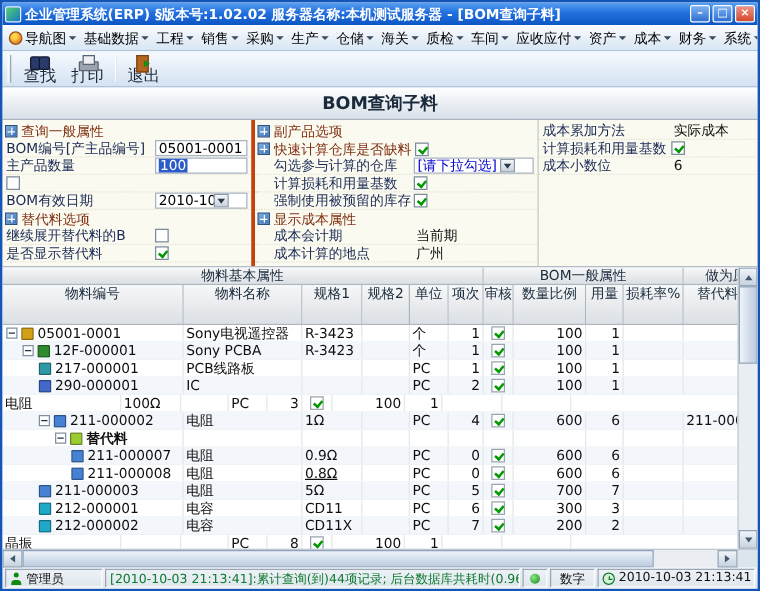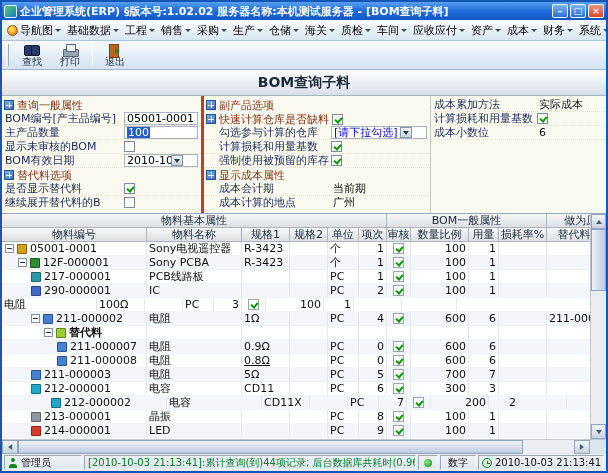--- a/index.html
+++ b/index.html
@@ -18,21 +18,21 @@
   
   .menubar { height:21px; flex:none; background:linear-gradient(180deg,#FAFCFE,#D8E6F4); border-bottom:1px solid #AFC4DA; display:flex; align-items:center; padding:0 2px; overflow:hidden; }
   .menu-item { display:flex; align-items:center; padding:2px 3px; white-space:nowrap; cursor:default; }
   .menu-arrow { width:0; height:0; border-left:3px solid transparent; border-right:3px solid transparent; border-top:3px solid #3A4A5A; margin-left:2px; }
   .nav-icon { width:11px; height:11px; border-radius:50%; background:radial-gradient(circle at 40% 35%,#FFD24A 25%,#E07820 75%); border:1px solid #9A5210; margin-right:2px; }
 
   
   .toolbar { height:29px; flex:none; background:linear-gradient(180deg,#F6FAFE,#D4E2F2); border-bottom:1px solid #9EB6CE; display:flex; align-items:center; padding:0 3px; }
   .grip { width:3px; height:22px; border-left:1px solid #FFF; border-right:1px solid #98A8B8; margin:0 4px 0 1px; }
   .tool-btn { display:flex; flex-direction:column; align-items:center; justify-content:center; width:38px; height:27px; border:1px solid transparent; border-radius:2px; }
-  .tb-label { font-size:10px; line-height:11px; color:#1A2A3A; white-space:nowrap; }
+  .tb-label { font-size:13px; line-height:11px; color:#1A2A3A; white-space:nowrap; }
   .tb-icon { width:16px; height:12px; position:relative; }
   .tb-icon.find::before,.tb-icon.find::after { content:""; position:absolute; top:1px; width:7px; height:9px; background:#2A3A6A; border:1px solid #101830; border-radius:2px; }
   .tb-icon.find::before { left:0; } .tb-icon.find::after { right:0; }
   .tb-icon.print::before { content:""; position:absolute; left:1px; top:5px; width:14px; height:6px; background:#9AA4B0; border:1px solid #5A6470; border-radius:1px; }
   .tb-icon.print::after { content:""; position:absolute; left:4px; top:0; width:8px; height:6px; background:#ECF0F4; border:1px solid #5A6470; }
   .tb-icon.exit::before { content:""; position:absolute; left:2px; top:0; width:8px; height:12px; background:#B5651D; border:1px solid #7A4010; }
   .tb-icon.exit::after { content:""; position:absolute; right:0; top:4px; width:0; height:0; border:3px solid transparent; border-left:5px solid #1B8A1B; }
   .tool-sep { width:1px; height:22px; background:#98A8B8; border-right:1px solid #FFF; margin:0 3px; }
 
   
@@ -66,21 +66,21 @@
   .checkbox { width:11px; height:11px; border:1px solid #7A8A98; background:#fff; display:inline-block; position:relative; }
   .checkbox.checked::after { content:""; position:absolute; left:2px; top:2px; width:5px; height:3px; border-left:2px solid #009900; border-bottom:2px solid #009900; transform:rotate(-50deg); }
 
   
   .table-wrap { flex:1; display:flex; overflow:hidden; background:#fff; }
   .grid-view { flex:1; overflow:hidden; }
   .grid-inner { width:646px; }
   .grid-group-row,.grid-header-row { display:flex; }
   .gcell,.hcell { flex:none; background:linear-gradient(180deg,#F6F7F8,#DCE0E4); border-right:1px solid #ACB4BC; border-bottom:1px solid #ACB4BC; text-align:center; overflow:hidden; white-space:nowrap; color:#1A2A3A; }
   .gcell { height:14px; line-height:13px; }
-  .hcell { height:14px; line-height:14px; }
+  .hcell { height:32px; line-height:14px; }
   .grid-row { display:flex; height:14px; border-bottom:1px solid #F0F3F6; background:#fff; }
   .grid-row.alt { background:#F3F7FB; }
   .cell { flex:none; border-right:1px solid #E4E8EC; padding:0 2px; line-height:13px; overflow:hidden; white-space:nowrap; color:#101010; }
   .cell.num { text-align:right; }
   .cell.ctr { text-align:center; padding:0; }
   .cell.tree { display:flex; align-items:center; }
   .expander { flex:none; position:relative; width:9px; height:9px; border:1px solid #8090A0; background:#fff; margin-right:3px; }
   .expander::after { content:""; position:absolute; left:1px; right:1px; top:3px; height:1px; background:#203040; }
   .row-icon { flex:none; width:10px; height:10px; margin-right:3px; border-radius:1px; border:1px solid rgba(0,0,0,0.35); }
   .bold { font-weight:bold; }
@@ -234,46 +234,45 @@
         <span class="prop-label">BOM编号[产主品编号]</span>
         <span class="prop-value w74">05001-0001</span>
       </div>
       <div class="prop-row">
         <span class="prop-label">主产品数量</span>
         <span class="prop-value w74">
             <span class="sel">100</span>
           </span>
       </div>
       <div class="prop-row">
-        <span class="prop-label">显示未审核的BOM</span>
         <span class="ctrl w74">
             <span class="checkbox"></span>
           </span>
       </div>
       <div class="prop-row">
         <span class="prop-label">BOM有效日期</span>
         <span class="prop-value combo w74">
           <span class="val">2010-10-03</span>
           <span class="combo-btn"></span>
         </span>
       </div>
       <div class="prop-group">
         <span class="grp-icon"></span>
         <span class="grp-title">替代料选项</span>
       </div>
       <div class="prop-row">
+        <span class="prop-label">继续展开替代料的B</span>
+        <span class="ctrl w74">
+            <span class="checkbox"></span>
+          </span>
+      </div>
+      <div class="prop-row">
         <span class="prop-label">是否显示替代料</span>
         <span class="ctrl w74">
             <span class="checkbox checked"></span>
-          </span>
-      </div>
-      <div class="prop-row">
-        <span class="prop-label">继续展开替代料的B</span>
-        <span class="ctrl w74">
-            <span class="checkbox"></span>
           </span>
       </div>
     </div>
 
     <div class="panel mid">
       <div class="prop-group">
         <span class="grp-icon"></span>
         <span class="grp-title">副产品选项</span>
       </div>
       <div class="prop-group">
@@ -341,21 +340,21 @@
         <div class="grid-group-row">
             <div class="gcell" style="width: 385px;">物料基本属性</div>
             <div class="gcell" style="width: 160px;">BOM一般属性</div>
             <div class="gcell" style="width: 101px;">做为原料属...</div>
           </div>
         <div class="grid-header-row">
             <div class="hcell" style="width: 145px;">物料编号</div>
             <div class="hcell" style="width: 95px;">物料名称</div>
             <div class="hcell" style="width: 48px;">规格1</div>
             <div class="hcell" style="width: 38px;">规格2</div>
-            <div class="hcell" style="width: 31px;">单位</div>
+            <div class="hcell" style="width: 31px; font-family: Liberation Serif, serif;">单位</div>
             <div class="hcell" style="width: 28px;">项次</div>
             <div class="hcell" style="width: 24px;">审核</div>
             <div class="hcell" style="width: 58px;">数量比例</div>
             <div class="hcell" style="width: 30px;">用量</div>
             <div class="hcell" style="width: 48px;">损耗率%</div>
             <div class="hcell" style="width: 55px;">替代料</div>
           </div>
         <div class="grid-body">
             <div class="grid-row">
               <div class="cell tree" style="width: 145px; padding-left: 3px;">
@@ -527,40 +526,36 @@
               <div class="cell" style="width: 38px;"></div>
               <div class="cell" style="width: 31px;">PC</div>
               <div class="cell num" style="width: 28px;">6</div>
               <div class="cell ctr" style="width: 24px;"><span class="check-mark"></span></div>
               <div class="cell num" style="width: 58px;">300</div>
               <div class="cell num" style="width: 30px;">3</div>
               <div class="cell num" style="width: 48px;"></div>
               <div class="cell" style="width: 55px;"></div>
             </div>
             <div class="grid-row alt">
-              <div class="cell tree" style="width: 145px; padding-left: 29px; margin-left: 20px;">
+              <div class="cell tree" style="width: 145px; padding-left: 29px;">
                 <span class="row-icon capacitor-icon"></span>
                 <span>212-000002</span>
               </div>
               <div class="cell" style="width: 95px;">电容</div>
               <div class="cell" style="width: 48px;">CD11X</div>
               <div class="cell" style="width: 38px;"></div>
               <div class="cell" style="width: 31px;">PC</div>
               <div class="cell num" style="width: 28px;">7</div>
               <div class="cell ctr" style="width: 24px;"><span class="check-mark"></span></div>
               <div class="cell num" style="width: 58px;">200</div>
               <div class="cell num" style="width: 30px;">2</div>
               <div class="cell num" style="width: 48px;"></div>
               <div class="cell" style="width: 55px;"></div>
             </div>
             <div class="grid-row">
-              <div class="cell tree" style="width: 145px; padding-left: 29px;">
-                <span class="row-icon crystal-icon"></span>
-                <span>213-000001</span>
-              </div>
               <div class="cell" style="width: 95px;">晶振</div>
               <div class="cell" style="width: 48px;"></div>
               <div class="cell" style="width: 38px;"></div>
               <div class="cell" style="width: 31px;">PC</div>
               <div class="cell num" style="width: 28px;">8</div>
               <div class="cell ctr" style="width: 24px;"><span class="check-mark"></span></div>
               <div class="cell num" style="width: 58px;">100</div>
               <div class="cell num" style="width: 30px;">1</div>
               <div class="cell num" style="width: 48px;"></div>
               <div class="cell" style="width: 55px;"></div>

